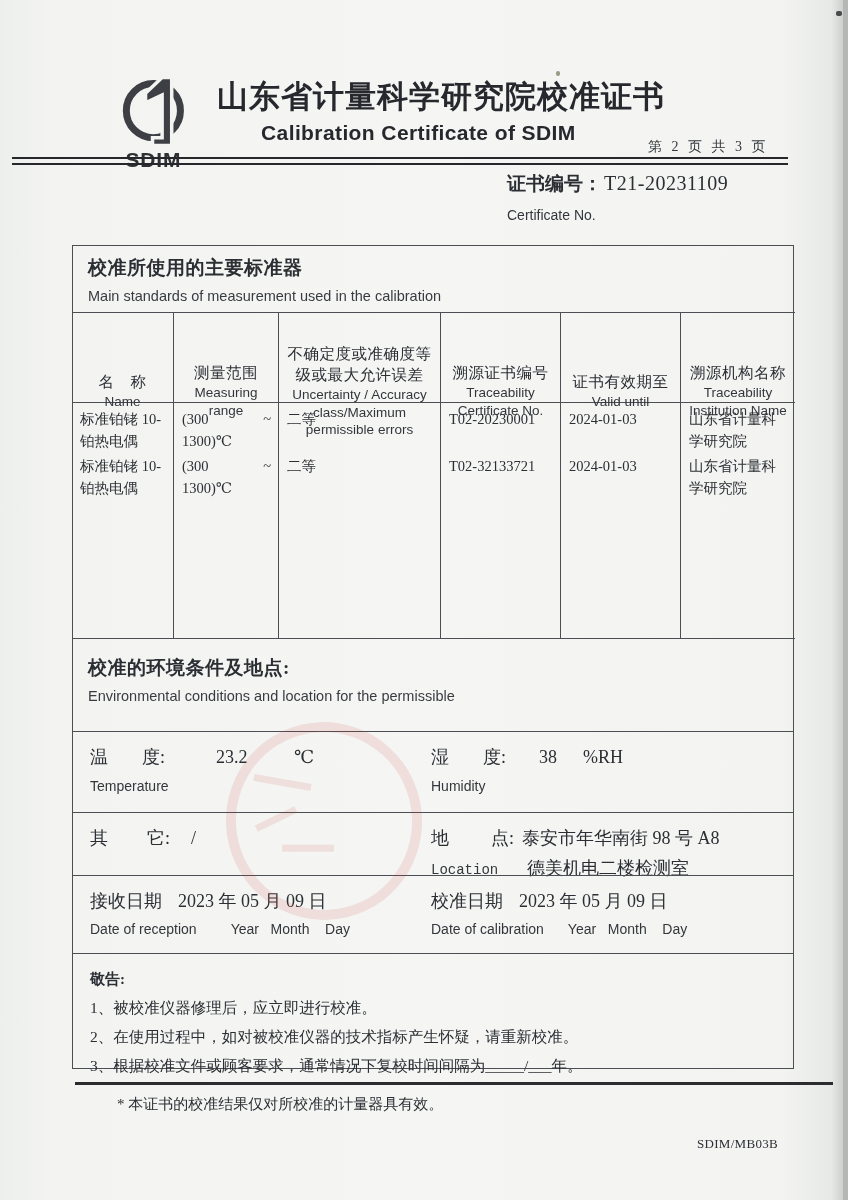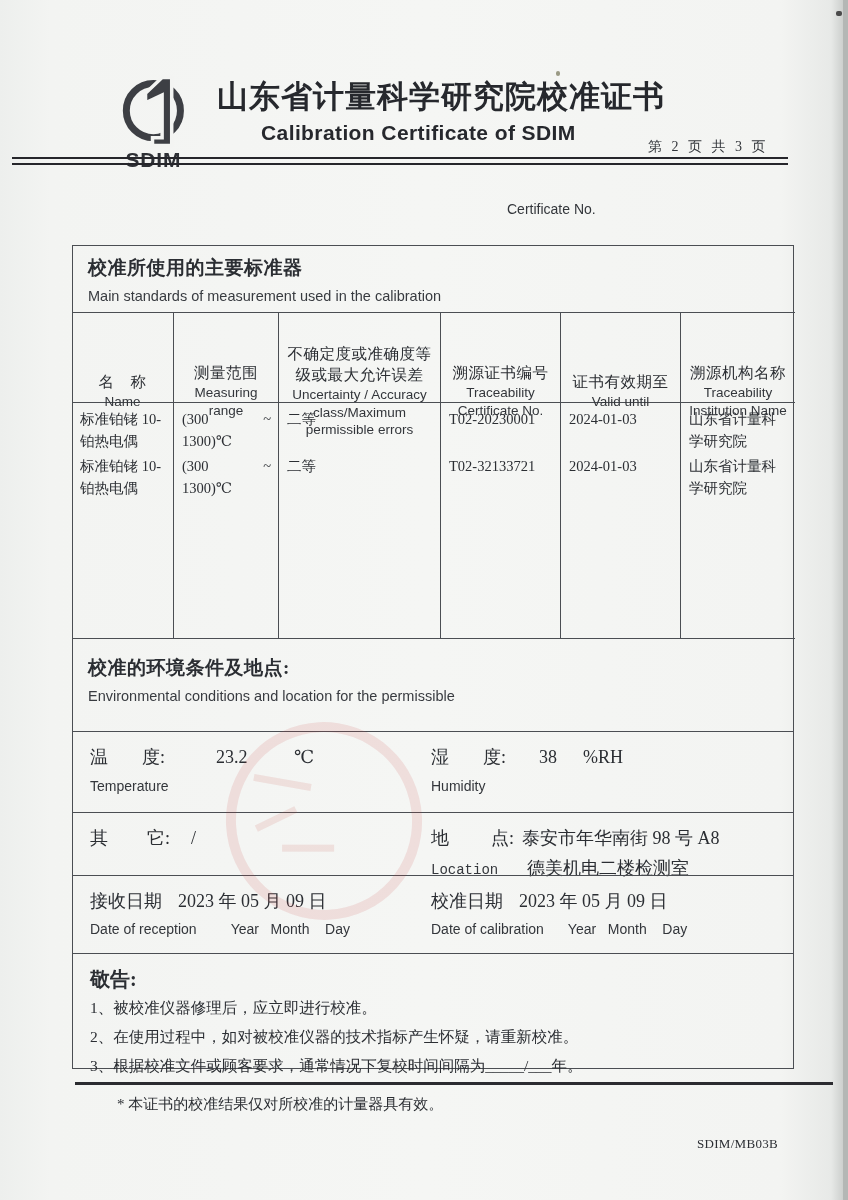--- a/index.html
+++ b/index.html
@@ -21,21 +21,21 @@
   .logo { position:absolute; left:100px; top:74px; width:112px; height:96px; }
   .title-cn { position:absolute; left:217px; top:76px; font-size:31px; font-weight:700; letter-spacing:1px; color:#26282d; }
   .title-en { position:absolute; left:261px; top:121px; font-size:21px; font-weight:700; letter-spacing:.4px; color:#26282d; }
   .page-info { position:absolute; left:648px; top:138px; font-size:14px; letter-spacing:3px; color:#33363b; }
   .double-rule { position:absolute; left:12px; top:157px; width:776px; height:8px;
     border-top:2.5px solid #26262b; border-bottom:2px solid #26262b; }
   .cert-block { position:absolute; left:507px; top:171px; }
   .cert-line1 { font-size:19px; display:flex; align-items:baseline; }
   .cert-label { font-weight:600; }
   .cert-no { font-size:20px; margin-left:2px; letter-spacing:.5px; }
-  .cert-en { font-size:14px; margin-top:30px; color:#33363b; }
+  .cert-en { font-size:14px; margin-top:10px; color:#33363b; }
 
   
   .main-box { position:absolute; left:72px; top:245px; width:722px; height:824px; border:1.5px solid #4b4e53; }
   .sec-title-cn { font-size:19px; font-weight:600; letter-spacing:.5px; }
   .sec-title-en { font-size:14.5px; color:#383b40; margin-top:7px; }
   .sec1-head { position:absolute; left:0; top:0; width:100%; padding:9px 0 0 15px; }
 
   
   .tbl { position:absolute; left:-1px; top:66px; width:723px; }
   .thead { display:grid; grid-template-columns:102px 105px 162px 120px 120px 1fr; height:91px;
@@ -67,21 +67,21 @@
   .loc-val { margin-left:8px; }
   .date-line { display:flex; align-items:baseline; font-size:18px; }
   .date-val { margin-left:16px; }
   .date-en { display:flex; font-size:14px; color:#33363b; margin-top:8px; }
   .sub-en-l { margin-left:34px; }
   .sub-en-r { margin-left:24px; }
 
   
   .notice { position:absolute; left:0; top:707px; width:100%; height:117px; border-top:1.5px solid #4b4e53;
     padding:11px 0 0 17px; }
-  .notice-title { font-size:20px; font-weight:600; line-height:28px; }
+  .notice-title { font-size:15px; font-weight:600; line-height:28px; }
   .notice-item { font-size:15.5px; line-height:29px; }
 
   
   .stamp { position:absolute; left:226px; top:722px; width:196px; height:198px; pointer-events:none;
     border:10px solid rgba(198,62,60,.13); border-radius:50%; transform:rotate(-14deg); }
   .stamp i { position:absolute; background:rgba(198,62,60,.12); display:block; }
   .stamp .m1 { left:28px; top:38px; width:58px; height:7px; transform:rotate(24deg); }
   .stamp .m2 { left:20px; top:72px; width:44px; height:7px; transform:rotate(-12deg); }
   .stamp .m3 { left:40px; top:108px; width:52px; height:7px; transform:rotate(14deg); }
 
@@ -104,20 +104,24 @@
     <circle cx="47" cy="42" r="31" fill="none" stroke="#3d3f44" stroke-width="8"></circle>
     <path d="M57 4 L68 4 L68 82 L46 82 L46 73 L57 73 L57 24 L38 33 L38 22 Z" fill="#3d3f44" stroke="#f3f4f2" stroke-width="4"></path>
     <text x="47" y="106" text-anchor="middle" font-family="Liberation Sans, DejaVu Sans, sans-serif" font-size="24" font-weight="bold" letter-spacing="1" fill="#2e3035">SDIM</text>
   </svg>
   <div class="title-cn">山东省计量科学研究院校准证书</div>
   <div class="title-en sans">Calibration Certificate of SDIM</div>
   <div class="page-info">第 2 页 共 3 页</div>
   <div class="double-rule"></div>
 
   <div class="cert-block">
+    <div class="cert-line1">
+      <span class="cert-label">证书编号：</span>
+      <span class="cert-no">T21-20231109</span>
+    </div>
     <div class="cert-en sans">Certificate No.</div>
   </div>
 
   <div class="main-box">
 
     <div class="sec1-head">
       <div class="sec-title-cn">校准所使用的主要标准器</div>
       <div class="sec-title-en sans">Main standards of measurement used in the calibration</div>
     </div>
 

